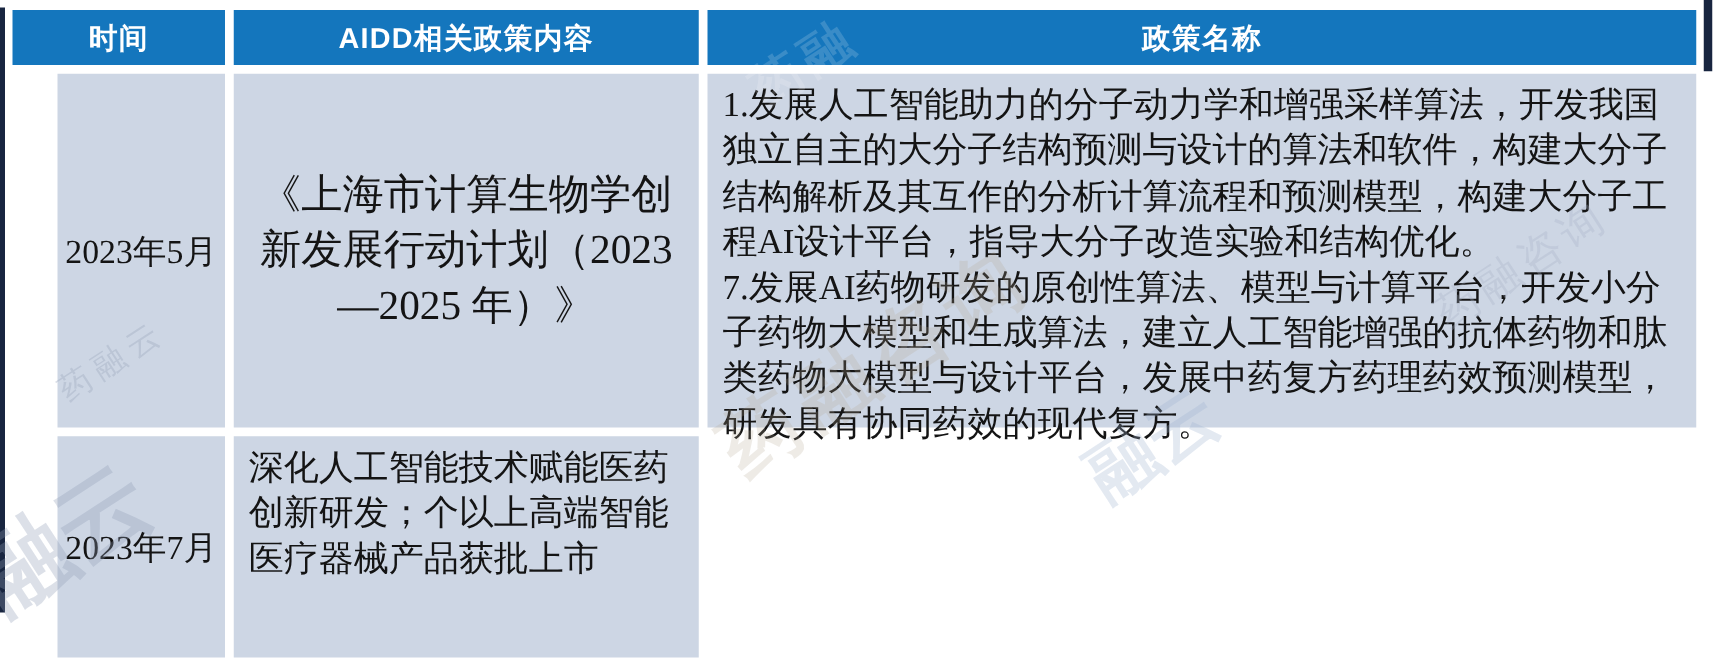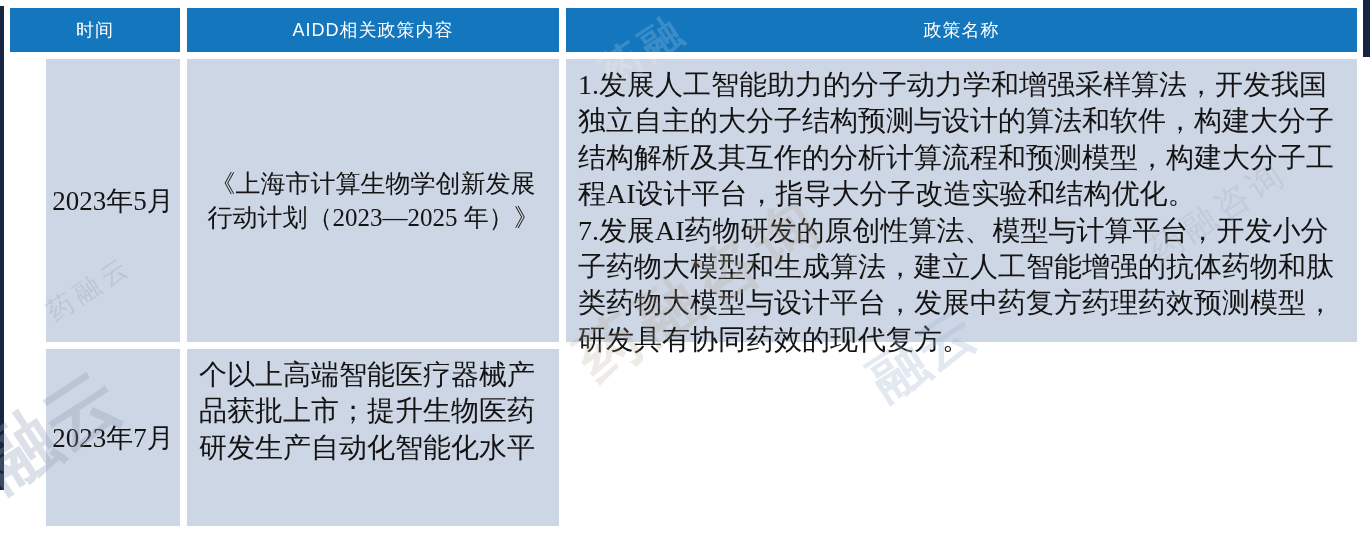--- a/index.html
+++ b/index.html
@@ -38,22 +38,22 @@
     display: grid;
     grid-template-columns: 170px 372px 1fr;
     grid-template-rows: 44px 283px 177px;
     gap: 7px;
     z-index: 1;
   }
   .hd {
     background: var(--header-bg, #1476BD);
     color: var(--header-text, #ffffff);
     font-family: "Liberation Sans", sans-serif;
-    font-weight: normal;
-    font-size: 18px;
+    font-weight: bold;
+    font-size: 23px;
     letter-spacing: 1px;
     display: flex;
     align-items: center;
     justify-content: center;
   }
   .cell {
     background: var(--cell-bg, #CDD6E4);
     color: var(--body-text, #141414);
   }
   .cell.date {
@@ -61,21 +61,21 @@
     align-items: center;
     justify-content: center;
     font-size: 27px;
     margin-left: 36px;
   }
   .cell.policy {
     display: flex;
     align-items: center;
     justify-content: center;
     text-align: center;
-    font-size: 25px;
+    font-size: 33px;
     line-height: 1.35;
     padding: 0 18px;
   }
   .cell.content {
     padding: 8px 14px 6px 12px;
     font-size: 28px;
     line-height: 1.3;
   }
   .cell.content p { margin: 0; }
   
@@ -117,21 +117,21 @@
 
     <div class="cell date">2023年5月</div>
     <div class="cell policy">《上海市计算生物学创新发展行动计划（2023—2025 年）》</div>
     <div class="cell content">
       <p>1.发展人工智能助力的分子动力学和增强采样算法，开发我国独立自主的大分子结构预测与设计的算法和软件，构建大分子结构解析及其互作的分析计算流程和预测模型，构建大分子工程AI设计平台，指导大分子改造实验和结构优化。</p>
       <p>7.发展AI药物研发的原创性算法、模型与计算平台，开发小分子药物大模型和生成算法，建立人工智能增强的抗体药物和肽类药物大模型与设计平台，发展中药复方药理药效预测模型，研发具有协同药效的现代复方。</p>
     </div>
 
     <div class="cell date">2023年7月</div>
     <div class="cell content">
-      <p>个以上高端智能医疗器械产品获批上市；提升生物医药研发生产自动化智能化水平</p>
+      <p>深化人工智能技术赋能医药创新研发；个以上高端智能医疗器械产品获批上市</p>
     </div>
   </div>
 
   <div class="watermark-layer">
     <span class="wm wm-header">药融</span>
     <span class="wm wm-left-big">融云</span>
     <span class="wm wm-left-small">药融云</span>
     <span class="wm wm-mid-row1">药融咨询</span>
     <span class="wm wm-mid-row2">融云</span>
     <span class="wm wm-right-row1">药融咨询</span>

